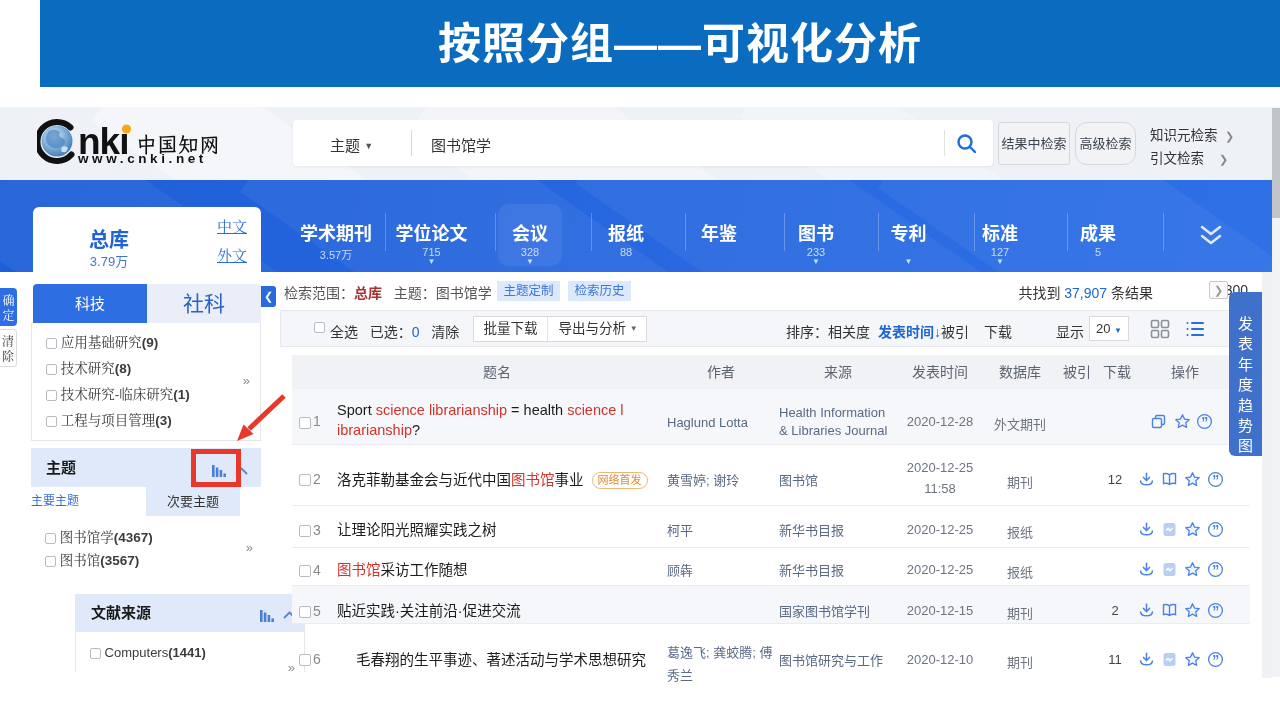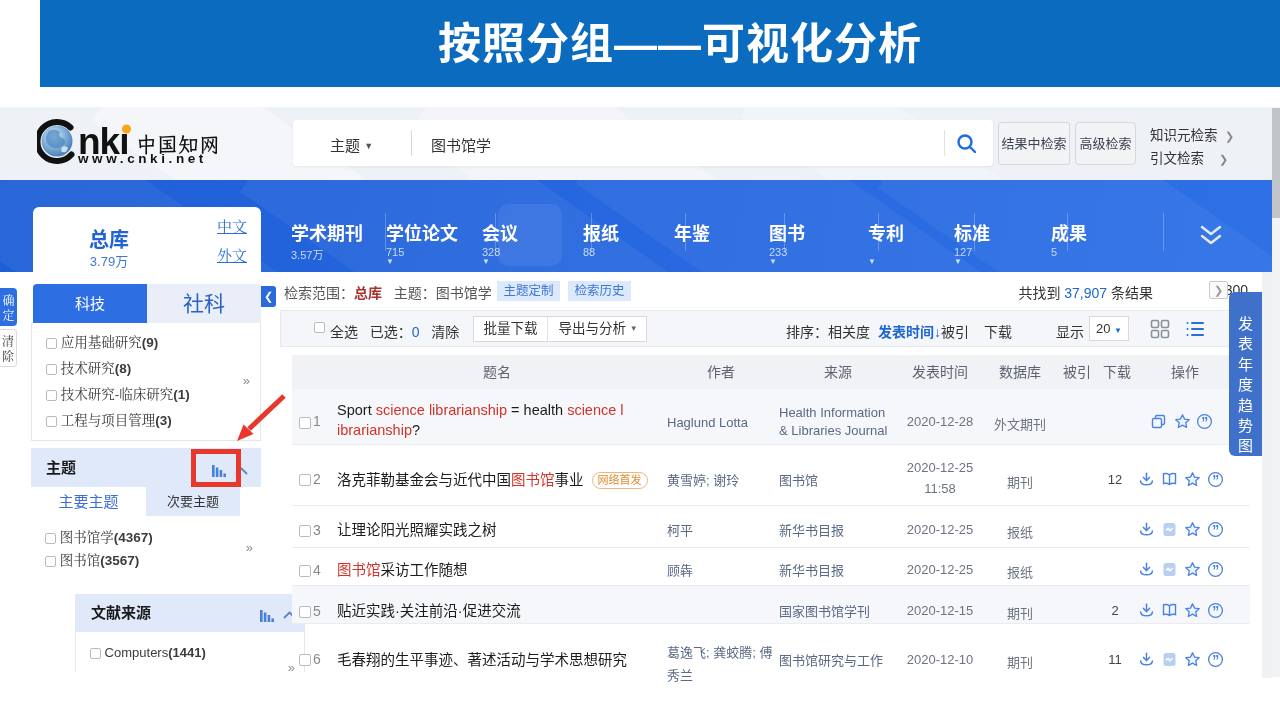--- a/index.html
+++ b/index.html
@@ -10,21 +10,21 @@
 #banner { position:absolute; left:0; top:0; width:1280px; height:87px; background:#0b6cbf;margin-left:40px; }
 #banner h1 { position:absolute; left:0; top:9px; width:1280px; text-align:center; color:#fff; font-size:43px; font-weight:bold; letter-spacing:1px; }
 
 #hdr { position:absolute; left:0; top:107px; width:1280px; height:73px; background:#eef1f6; overflow:hidden; }
 .streak { position:absolute; background:rgba(255,255,255,.45); transform:rotate(-55deg); }
 
 #searchbox { position:absolute; left:293px; top:13px; width:700px; height:46px; background:#fff; border-radius:4px; box-shadow:0 1px 3px rgba(0,0,0,.06); }
 
 #nav { position:absolute; left:0; top:180px; width:1280px; height:92px; background:linear-gradient(100deg,#1e5ed6 0%,#2667df 45%,#2e70e6 100%); overflow:hidden; }
 .nstreak { position:absolute; background:rgba(255,255,255,.05); transform:rotate(-55deg); }
-.tab { position:absolute; top:0; height:104px; color:#fff; }
+.tab { position:absolute; top:0; height:104px; text-align:center; color:#fff; }
 .tab .tn { font-size:18px; font-weight:bold; margin-top:43px; line-height:22px; }
 .tab .tc { font-size:11px; color:#c9dbfa; margin-top:1px; height:13px;}
 .tab .tv { font-size:8px; color:#cdddfb; line-height:6px; }
 .tsep { position:absolute; top:33px; width:1px; height:38px; background:rgba(255,255,255,.25); }
 
 #content { position:absolute; left:0; top:272px; width:1280px; height:406px; background:#fff; }
 .card { position:absolute; left:31px; width:230px; background:#fff; border:1px solid #e4e6ea; border-top:none; }
 .cb { display:inline-block; width:11px; height:11px; border:1px solid #b8bcc2; border-radius:2px; background:#fff; vertical-align:middle; }
 .shead { height:39px; background:#dfe9fa; line-height:39px; padding-left:15px; font-size:15px; font-weight:bold; color:#1a1a1a; position:relative;}
 .srow { font-size:13.5px; color:#3c3c3c; padding-left:14px; font-family:"Liberation Sans","Noto Serif CJK SC","Noto Serif SC",serif; }
@@ -75,21 +75,21 @@
   <div id="searchbox"></div>
   <div class="abs" style="left:330px; top:27px; font-size:15px; color:#333;">主题 <span style="font-size:9px; color:#555; vertical-align:2px;">▼</span></div>
   <div class="abs" style="left:411px; top:23px; width:1px; height:26px; background:#d8d8d8;"></div>
   <div class="abs" style="left:431px; top:27px; font-size:15px; color:#333;">图书馆学</div>
   <div class="abs" style="left:944px; top:23px; width:1px; height:26px; background:#e2e2e2;"></div>
   <svg class="abs" style="left:955px; top:25px;" width="24" height="24" viewBox="0 0 24 24">
       <circle cx="10" cy="10" r="6.5" fill="none" stroke="#1f6ce0" stroke-width="2.4"></circle>
       <line x1="15" y1="15" x2="20" y2="20" stroke="#1f6ce0" stroke-width="2.4" stroke-linecap="round"></line>
     </svg>
   <div class="abs" style="left:998px; top:15px; width:72px; height:43px; background:#f2f3f5; border:1px solid #d5d7da; border-radius:3px; line-height:41px; text-align:center; font-size:13px; color:#3c4350;">结果中检索</div>
-  <div class="abs" style="left:1075px; top:15px; width:61px; height:43px; background:#f2f3f5; border:1px solid #d5d7da; border-radius:4px; line-height:41px; text-align:center; font-size:13px; color:#3c4350;">高级检索</div>
+  <div class="abs" style="left:1075px; top:15px; width:61px; height:43px; background:#f2f3f5; border:1px solid #d5d7da; border-radius:12px; line-height:41px; text-align:center; font-size:13px; color:#3c4350;">高级检索</div>
   <div class="abs" style="left:1150px; top:17px; font-size:13.5px; color:#333;">知识元检索&nbsp;&nbsp;<span style="color:#888; font-size:11px;">❯</span></div>
   <div class="abs" style="left:1150px; top:40px; font-size:13.5px; color:#333;">引文检索&nbsp;&nbsp;&nbsp;&nbsp;<span style="color:#888; font-size:11px;">❯</span></div>
 </div>
 <div id="nav">
   <div class="nstreak" style="left:40px; top:-160px; width:150px; height:460px;"></div>
   <div class="nstreak" style="left:390px; top:-160px; width:180px; height:460px;"></div>
   <div class="nstreak" style="left:730px; top:-160px; width:160px; height:460px;"></div>
   <div class="nstreak" style="left:1030px; top:-160px; width:170px; height:460px;"></div>
 
   <div class="abs" style="left:498px; top:24px; width:64px; height:62px; background:rgba(255,255,255,.07); border-radius:10px;"></div>
@@ -179,21 +179,21 @@
           <rect x="0" y="0" width="2.6" height="12" fill="#4a7fd6"></rect>
           <rect x="3.8" y="2.5" width="2.6" height="9.5" fill="#4a7fd6"></rect>
           <rect x="7.6" y="5" width="2.6" height="7" fill="#4a7fd6"></rect>
           <rect x="11.4" y="8.5" width="2.6" height="3.5" fill="#4a7fd6"></rect>
         </svg>
       <svg class="abs" style="left:204px; top:19px;" width="13" height="8" viewBox="0 0 13 8">
           <path d="M1.5 6.5 L6.5 1.5 L11.5 6.5" fill="none" stroke="#5b82c6" stroke-width="1.8" stroke-linecap="round"></path>
         </svg>
     </div>
     <div style="height:29px; display:flex;">
-      <div style="width:115px; background:#fff; color:#3b6fd7; font-size:15px; text-align:center; line-height:29px;">主要主题</div>
+      <div style="width:115px; background:#fff; color:#3b6fd7; font-size:12px; line-height:29px;">主要主题</div>
       <div style="width:94px; background:#dfe9fa; color:#333; font-size:13px; text-align:center; line-height:29px;">次要主题</div>
     </div>
     <div class="srow" style="margin-top:10px; line-height:23px;"><span class="cb"></span> 图书馆学<b>(4367)</b></div>
     <div class="srow" style="line-height:23px;"><span class="cb"></span> 图书馆<b>(3567)</b></div>
     <div class="abs gg" style="right:8px; top:92px;">»</div>
   </div>
 
   <div class="card" style="top:322px; height:78px; overflow:hidden; border-bottom:none;margin-left:44px;">
     <div class="shead" style="height:38px; line-height:38px;">文献来源
       <svg class="abs" style="left:184px; top:16px;" width="15" height="13" viewBox="0 0 15 13">
@@ -411,21 +411,21 @@
       <svg width="17" height="17" viewBox="0 0 17 17">
           <circle cx="8.5" cy="8.5" r="6.9" fill="none" stroke="#4a82e4" stroke-width="1.3"></circle>
           <text x="8.7" y="14" text-anchor="middle" font-size="14" font-weight="bold" fill="#4a82e4">”</text>
         </svg>
     </div>
   </div>
 
   <div class="row" style="top:352px; height:54px;">
     <span class="rcb" style="top:30px;"></span>
       <span class="rnum" style="top:27px;">6</span>
-    <div class="rtitle" style="top:26px; width:360px;">毛春翔的生平事迹、著述活动与学术思想研究</div>
+    <div class="rtitle" style="top:26px; width:360px;margin-left:19px;">毛春翔的生平事迹、著述活动与学术思想研究</div>
     <div class="rauth" style="top:17px; line-height:23px;">葛逸飞; 龚蛟腾; 傅<br>秀兰</div>
     <div class="rsrc" style="top:28px;">图书馆研究与工作</div>
     <div class="rdate" style="top:28px;">2020-12-10</div>
     <div class="rdb" style="top:28px;">期刊</div>
     <div class="rdl" style="top:28px;">11</div>
     <div class="abs" style="left:846px; top:27px; display:flex; gap:6px;">
       <svg width="17" height="17" viewBox="0 0 17 17">
           <g fill="none" stroke="#4a82e4" stroke-width="1.5" stroke-linecap="round" stroke-linejoin="round">
             <line x1="8.5" y1="2.3" x2="8.5" y2="9.3"></line>
             <polyline points="5.5,6.4 8.5,9.6 11.5,6.4"></polyline>

